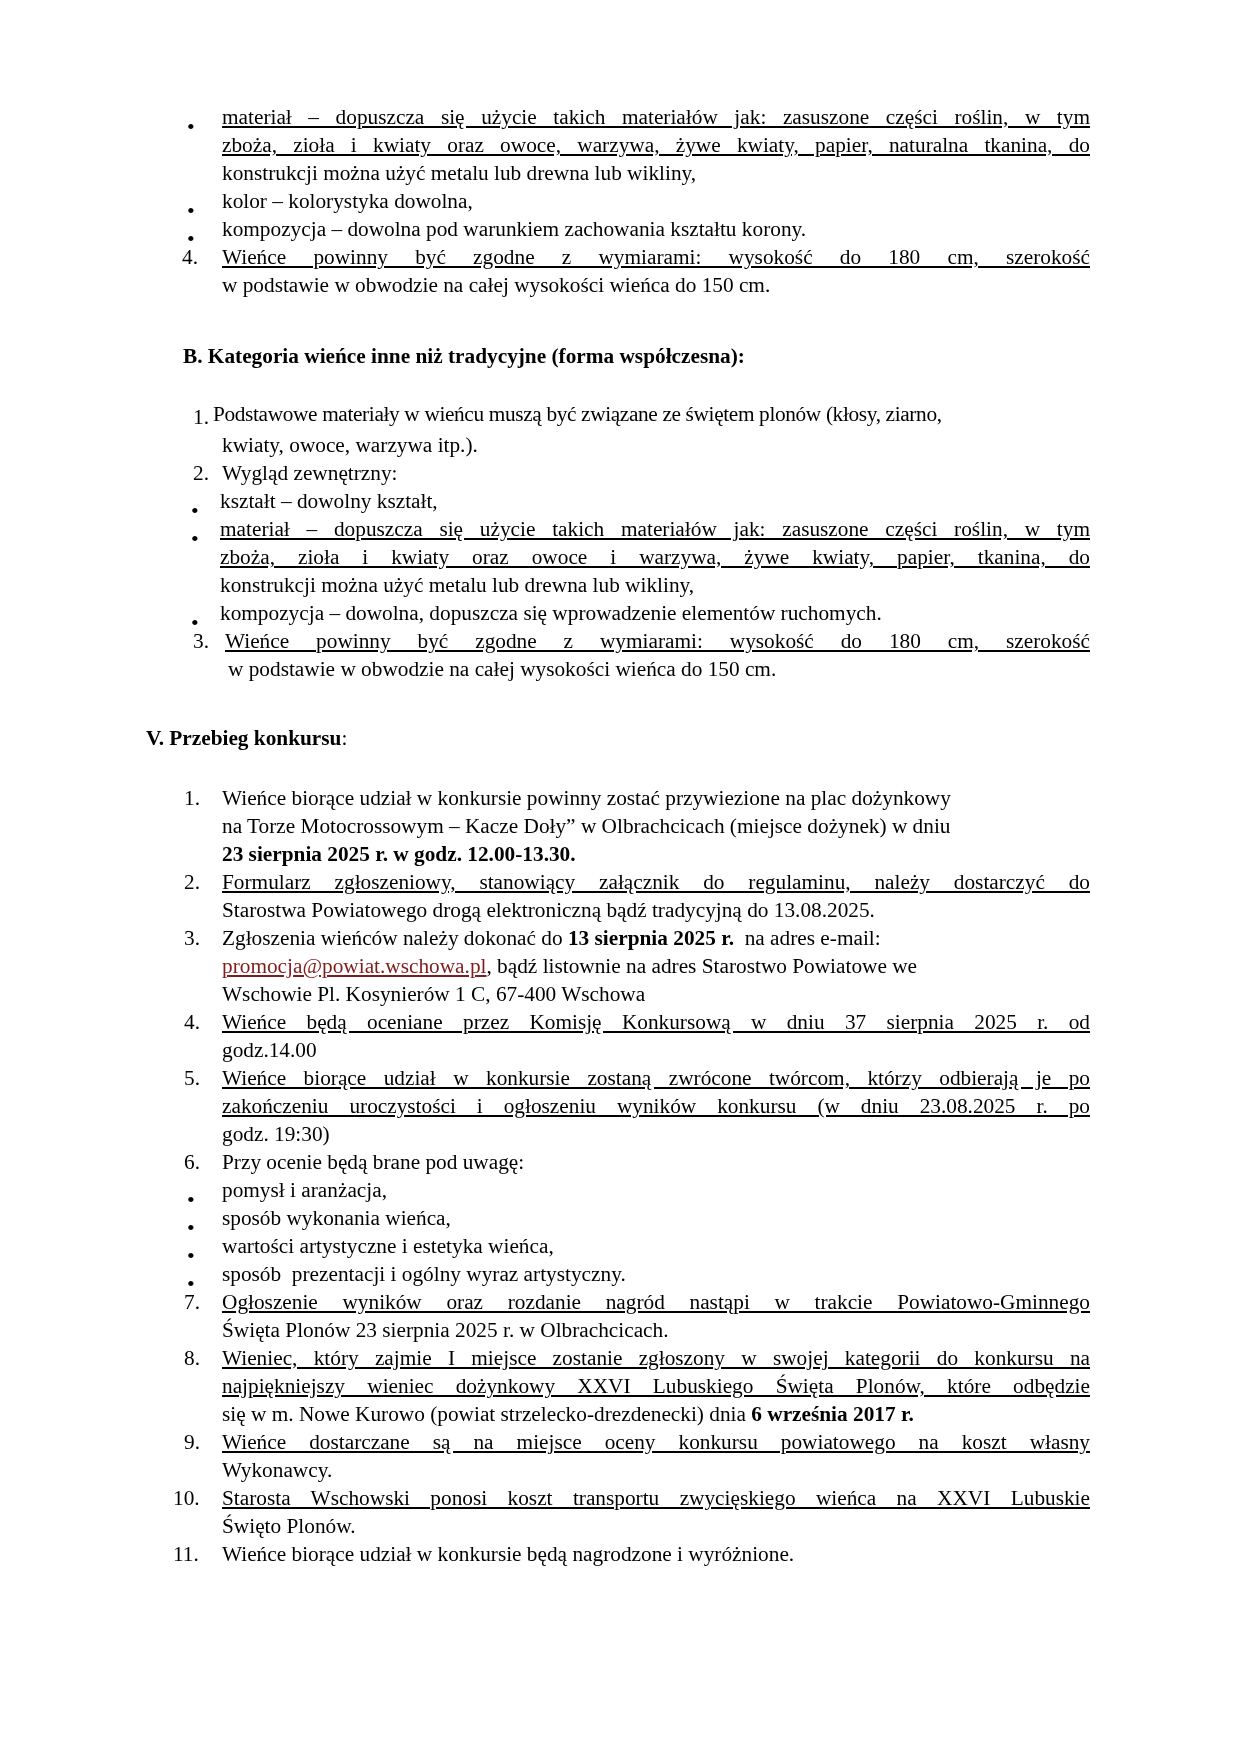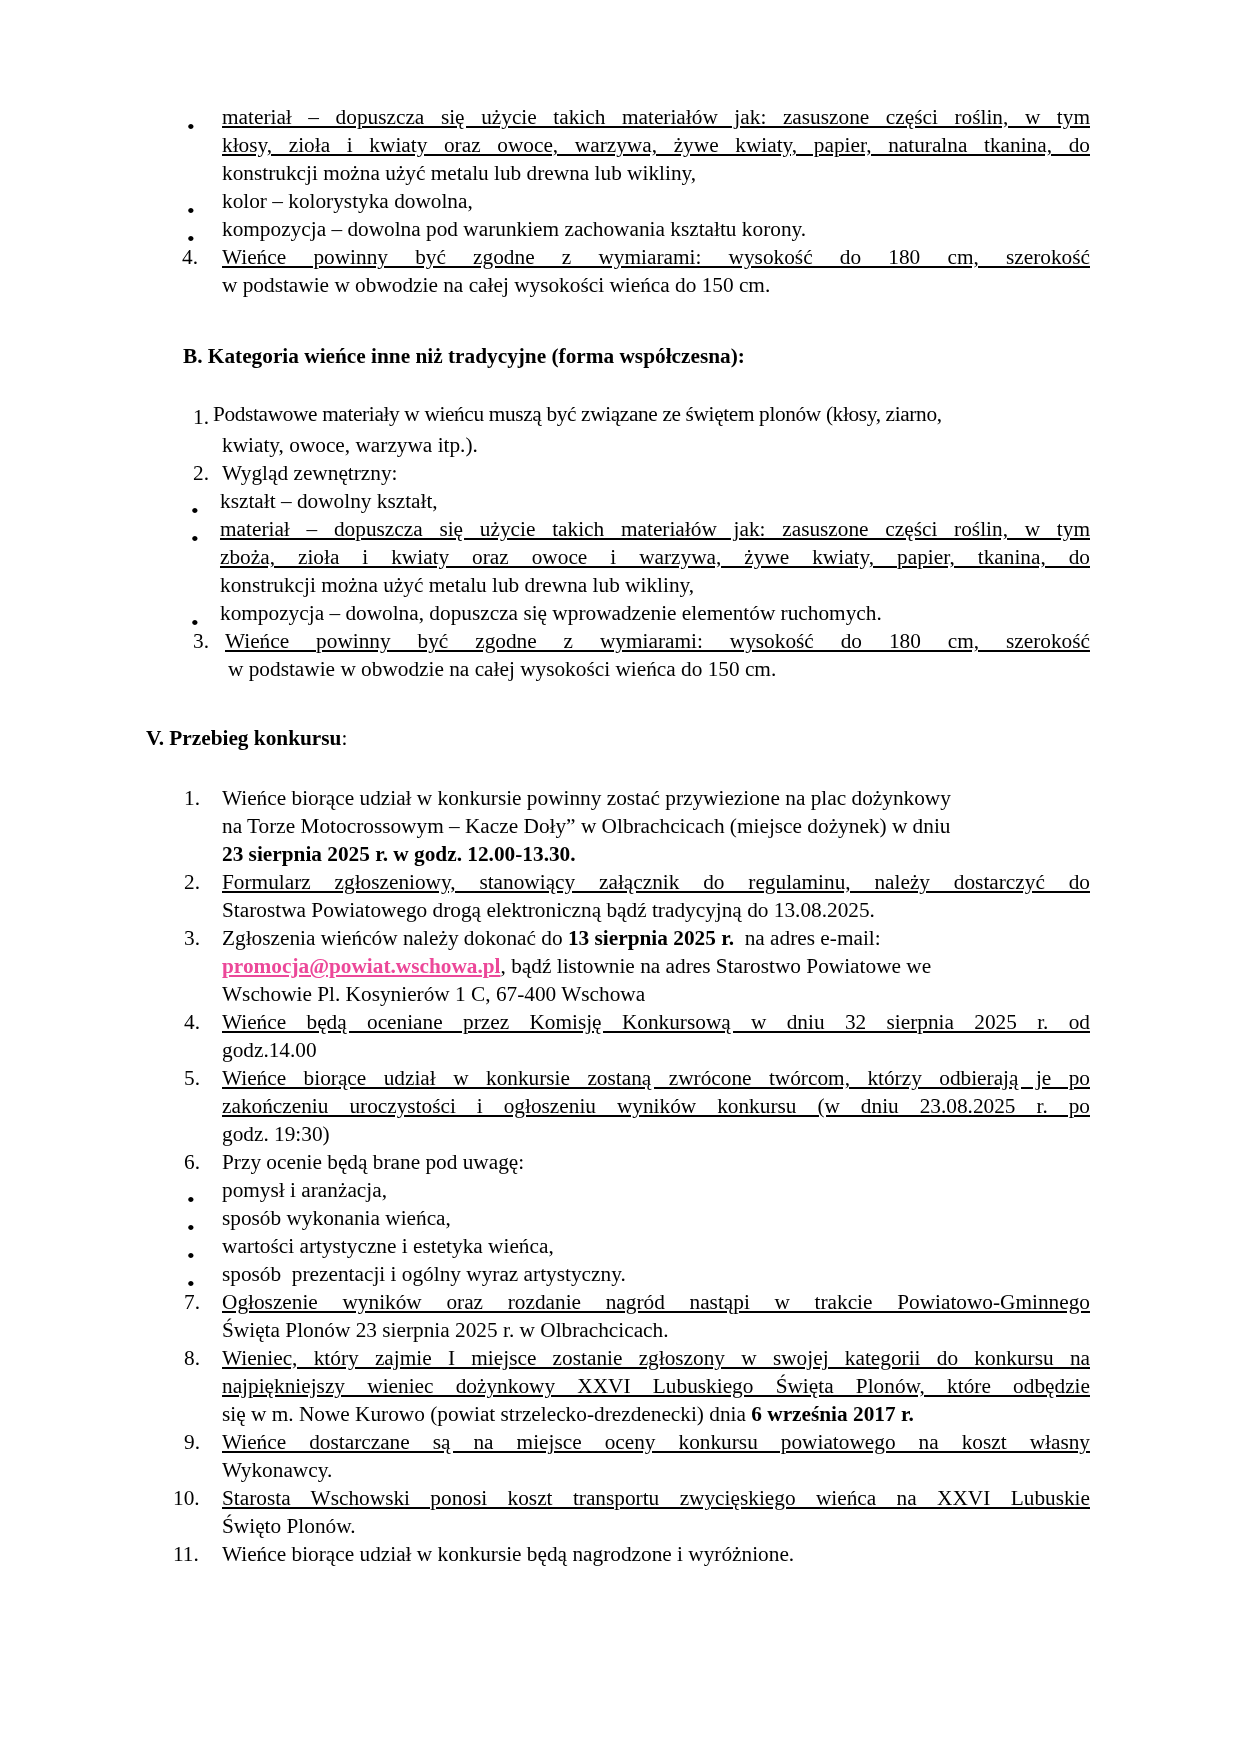--- a/index.html
+++ b/index.html
@@ -16,21 +16,21 @@
   b { font-weight: bold; }
   a.email { color: #2e6fb7; text-decoration: underline; }
 </style>
 </head>
 <body>
 
 <div class="page">
 
   <span class="bullet" style="left:188px;top:124px"></span>
   <div class="line just" style="left:222px;top:103px;width:868px">materiał – dopuszcza się użycie takich materiałów jak: zasuszone części roślin, w tym</div>
-  <div class="line just" style="left:222px;top:131px;width:868px">kłosy, zioła i kwiaty oraz owoce, warzywa, żywe kwiaty, papier, naturalna tkanina, do</div>
+  <div class="line just" style="left:222px;top:131px;width:868px">zboża, zioła i kwiaty oraz owoce, warzywa, żywe kwiaty, papier, naturalna tkanina, do</div>
   <div class="line" style="left:222px;top:159px">konstrukcji można użyć metalu lub drewna lub wikliny,</div>
 
   <span class="bullet" style="left:188px;top:208px"></span>
   <div class="line" style="left:222px;top:187px">kolor – kolorystyka dowolna,</div>
 
   <span class="bullet" style="left:188px;top:236px"></span>
   <div class="line" style="left:222px;top:215px">kompozycja – dowolna pod warunkiem zachowania kształtu korony.</div>
 
   <div class="num" style="left:182px;top:243px">4.</div>
   <div class="line just" style="left:222px;top:243px;width:868px">Wieńce powinny być zgodne z wymiarami: wysokość do 180 cm, szerokość</div>
@@ -66,25 +66,25 @@
   <div class="line" style="left:222px;top:784px">Wieńce biorące udział w konkursie  powinny zostać przywiezione na plac dożynkowy</div>
   <div class="line" style="left:222px;top:812px">na Torze Motocrossowym – Kacze Doły” w Olbrachcicach (miejsce dożynek) w dniu</div>
   <div class="line" style="left:222px;top:840px;font-weight:bold">23 sierpnia 2025 r. w godz. 12.00-13.30.</div>
 
   <div class="num" style="left:184px;top:868px">2.</div>
   <div class="line just" style="left:222px;top:868px;width:868px">Formularz zgłoszeniowy, stanowiący załącznik do regulaminu, należy dostarczyć do</div>
   <div class="line" style="left:222px;top:896px">Starostwa Powiatowego drogą elektroniczną bądź tradycyjną do 13.08.2025.</div>
 
   <div class="num" style="left:184px;top:924px">3.</div>
   <div class="line" style="left:222px;top:924px"><span>Zgłoszenia wieńców należy dokonać do </span><b>13 sierpnia 2025 r.</b><span style="white-space:pre">  na adres e-mail:</span></div>
-  <div class="line" style="left:222px;top:952px"><a class="email" style="color: #ec4899; font-weight: bold;">promocja@powiat.wschowa.pl</a><span>, bądź listownie na adres Starostwo Powiatowe we</span></div>
+  <div class="line" style="left:222px;top:952px"><a class="email" style="color: #7f1d1d;">promocja@powiat.wschowa.pl</a><span>, bądź listownie na adres Starostwo Powiatowe we</span></div>
   <div class="line" style="left:222px;top:980px">Wschowie Pl. Kosynierów 1 C, 67-400 Wschowa</div>
 
   <div class="num" style="left:184px;top:1008px">4.</div>
-  <div class="line just" style="left:222px;top:1008px;width:868px">Wieńce będą oceniane przez Komisję Konkursową w dniu 32 sierpnia 2025 r. od</div>
+  <div class="line just" style="left:222px;top:1008px;width:868px">Wieńce będą oceniane przez Komisję Konkursową w dniu 37 sierpnia 2025 r. od</div>
   <div class="line" style="left:222px;top:1036px">godz.14.00</div>
 
   <div class="num" style="left:184px;top:1064px">5.</div>
   <div class="line just" style="left:222px;top:1064px;width:868px">Wieńce biorące udział w konkursie zostaną zwrócone twórcom, którzy odbierają je po</div>
   <div class="line just" style="left:222px;top:1092px;width:868px">zakończeniu uroczystości i ogłoszeniu wyników konkursu (w dniu 23.08.2025 r. po</div>
   <div class="line" style="left:222px;top:1120px">godz. 19:30)</div>
 
   <div class="num" style="left:184px;top:1148px">6.</div>
   <div class="line" style="left:222px;top:1148px">Przy ocenie będą brane pod uwagę:</div>
 

